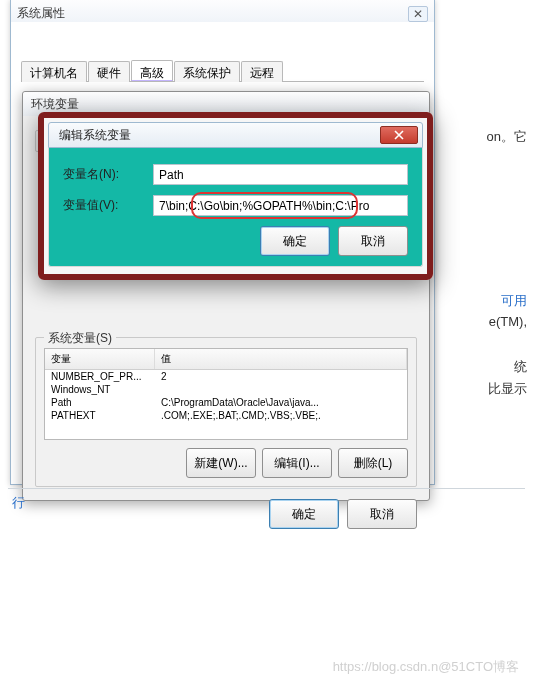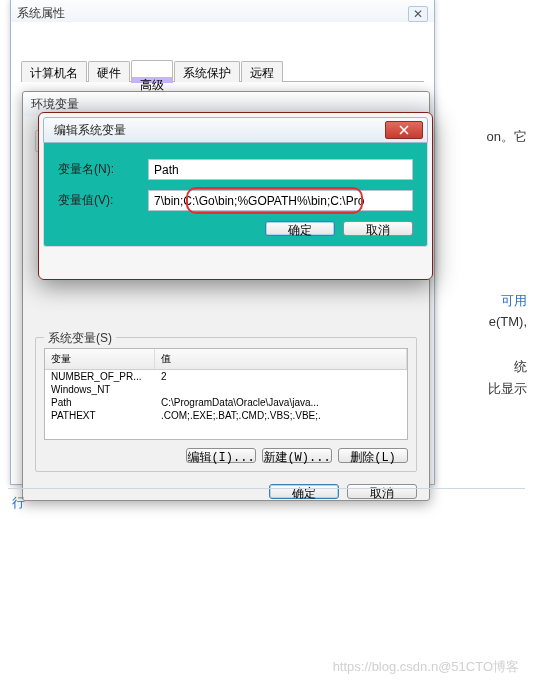--- a/index.html
+++ b/index.html
@@ -8,49 +8,49 @@
   
   .sysprops { position: absolute; left: 10px; top: 0; width: 425px; height: 485px; background: #fff; border: 1px solid #9fb9d0; border-top: none; box-shadow: 0 0 6px rgba(0,0,0,.2);}
   .sysprops-titlebar { height: 22px; display:flex; align-items:flex-end; justify-content:space-between; padding:0 6px; background: linear-gradient(#fdfdfe,#f0f4f9);}
   .sysprops-title { font-size: 12px; color:#333;}
   .sysprops-close { font-family: Arial; color:#555; font-size:12px; padding:0 4px; border:1px solid #b5c7dc; border-radius:2px; background:#eef4fb;}
   .sysprops-body { position:relative; padding: 8px 10px 0 10px; margin-top: 30px; }
 
   
   .tabs { display:flex; border-bottom:1px solid #b9b9b9; height:22px; }
   .tab { padding: 3px 8px 0 8px; border:1px solid #b9b9b9; border-bottom:none; border-radius:2px 2px 0 0; margin-right:1px; background:#f4f4f4; font-size:12px; position:relative; top:1px;}
-  .tab.active { background:#fff; top:0; padding-top:16px; border-bottom:6px solid #c4b5fd;}
+  .tab.active { background:#fff; top:0; padding-top:4px; border-bottom:1px solid #c4b5fd;}
 
   
   .envdlg { position:absolute; left:22px; top:91px; width:408px; height:410px; background:#f1f1f1; border:1px solid #8f8f8f; box-shadow: 0 3px 14px rgba(0,0,0,.35); border-radius:3px;}
   .env-titlebar { height:24px; display:flex; align-items:center; padding:0 8px; background:linear-gradient(#fdfdfe,#e9edf2); border-radius:3px 3px 0 0; font-size:12px; color:#333;}
   .env-body { padding: 8px 12px 10px 12px; position:relative; }
 
   .groupbox { border:1px solid #c9c9c9; border-radius:2px; padding:10px 8px 8px 8px; margin-top:6px; position:relative;}
   .groupbox-title { position:absolute; top:-8px; left:8px; background:#f1f1f1; padding:0 4px; font-size:12px; color:#333;}
 
   
   .usergroup { height: 22px; overflow:hidden;}
 
   
   .editdlg { position:absolute; left:38px; top:112px; width:395px; height:168px; border-radius:6px; background:#f6f6f6; box-shadow: 0 6px 24px rgba(0,0,0,.45);}
-  .edit-chrome { position:absolute; inset:0; border:1px solid #7f1d1d; border-radius:6px; padding:4px;}
+  .edit-chrome { position:absolute; inset:0; border:6px solid #7f1d1d; border-radius:6px; padding:4px;}
   .edit-titlebar { height:26px; display:flex; align-items:center; justify-content:space-between; background:linear-gradient(#f9fbfd,#e5ecf4); border:1px solid #9fb9d0; border-radius:3px 3px 0 0; padding:0 4px 0 10px;}
   .edit-title { font-size:12px; color:#222;}
   .edit-close { width:38px; height:18px; border-radius:2px; background:linear-gradient(#e06b5f,#c53c2e); border:1px solid #8c2d22; display:flex; align-items:center; justify-content:center;}
   .edit-close svg { width:10px; height:10px; }
   .edit-body { background:#14b8a6; border:1px solid #d8d8d8; border-top:none; border-radius:0 0 3px 3px; padding:16px 14px 10px 14px;}
   .formrow { display:flex; align-items:center; margin-bottom:10px;}
   .formrow label { width:90px; font-size:12px; color:#222;}
   .formrow input { flex:1; height:21px; border:1px solid #b9c5cd; padding:0 5px; font-size:12px; background:#fff;}
   .highlight-wrap { flex:1; position:relative;}
   .highlight-wrap input { width:100%;}
   .red-ring { position:absolute; left:38px; right:50px; top:-3px; height:27px; border:2px solid #d33; border-radius:10px; pointer-events:none;}
   .btnrow { display:flex; justify-content:flex-end; gap:8px; margin-top:6px;}
-  .winbtn { min-width:70px; height:15px; border:1px solid #8f8f8f; border-radius:3px; background:linear-gradient(#fdfdfd,#e6e6e6); font-size:12px;font-family:Liberation Mono, monospace;}
+  .winbtn { min-width:70px; height:30px; border:1px solid #8f8f8f; border-radius:3px; background:linear-gradient(#fdfdfd,#e6e6e6); font-size:12px;}
   .winbtn.primary { border-color:#3c7fb1; box-shadow: inset 0 0 0 1px #a9d3f0;}
 
   
   .sysgroup { margin-top:185px; }
   .vartable { height:92px; border:1px solid #b9b9b9; background:#fff; overflow:hidden; font-size:10px; font-family: "SimSun", monospace;}
   .vthead { display:flex; background:linear-gradient(#fbfbfb,#ececec); border-bottom:1px solid #cfcfcf);}
   .vthead { border-bottom:1px solid #cfcfcf;}
   .vth { padding:3px 6px; border-right:1px solid #dcdcdc; }
   .vth.name { width:110px;}
   .vth.val { flex:1;}
@@ -126,22 +126,22 @@
         <div class="vtr">
           <div class="vtd name">Path</div>
           <div class="vtd val">C:\ProgramData\Oracle\Java\java...</div>
         </div>
         <div class="vtr">
           <div class="vtd name">PATHEXT</div>
           <div class="vtd val">.COM;.EXE;.BAT;.CMD;.VBS;.VBE;.</div>
         </div>
       </div>
       <div class="sysbtns">
+        <button class="winbtn">新建(W)...</button>
         <button class="winbtn">编辑(I)...</button>
-        <button class="winbtn">新建(W)...</button>
         <button class="winbtn">删除(L)</button>
       </div>
     </div>
 
     <div class="dlgbtns">
       <button class="winbtn primary">确定</button>
       <button class="winbtn">取消</button>
     </div>
   </div>
 </div>

